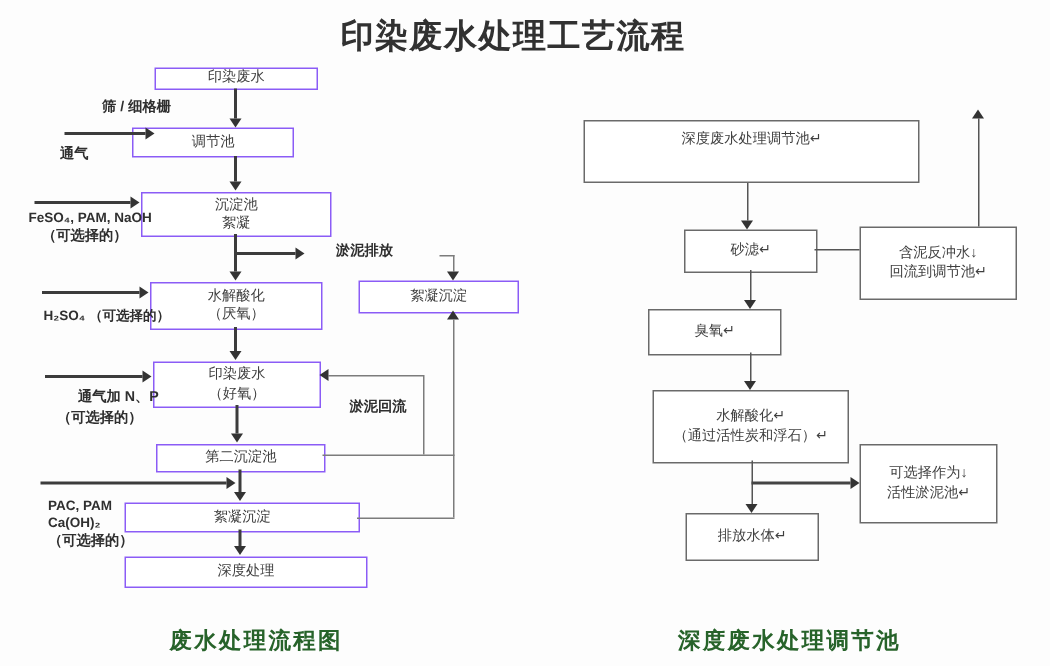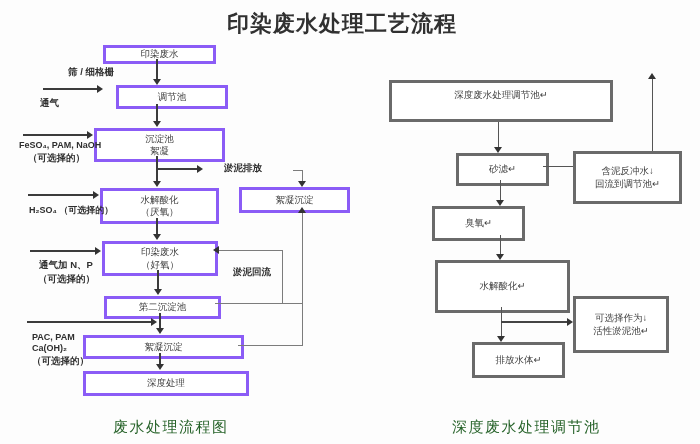--- a/index.html
+++ b/index.html
@@ -6,21 +6,21 @@
   #canvas{
     position:relative;width:700px;height:444px;background:#fdfdfd;
     font-family:"Liberation Sans",sans-serif;overflow:hidden;
     border-bottom:1px solid #e2e2e2;
   }
   .title{
     position:absolute;left:0;top:9px;width:684px;text-align:center;
     font-size:22px;font-weight:bold;color:#313131;letter-spacing:1px;
   }
   .box{
-    position:absolute;border:3px solid #8b5cf6;background:#ffffff;
+    position:absolute;border:1px solid #8b5cf6;background:#ffffff;
     display:flex;flex-direction:column;align-items:center;justify-content:center;
     text-align:center;color:#3f3f3f;font-size:9.5px;line-height:1.3;
   }
   .box span{display:block;white-space:nowrap;}
   .rbox{border-color:#6a6a6a;}
   .lbl{
     position:absolute;white-space:nowrap;font-size:9.5px;font-weight:bold;
     color:#2f2f2f;line-height:1.2;
   }
   .lbl.small{font-size:9px;}
@@ -30,37 +30,37 @@
   .hline.thin{height:1px;background:#7c7c7c;}
   .vline.thin{width:1px;background:#7c7c7c;}
   .hline.rline{height:1px;background:#555555;}
   .vline.rline{width:1px;background:#555555;}
   .arr{position:absolute;width:0;height:0;}
   .arr-d{border-left:4px solid transparent;border-right:4px solid transparent;border-top:6px solid #333333;}
   .arr-u{border-left:4px solid transparent;border-right:4px solid transparent;border-bottom:6px solid #333333;}
   .arr-r{border-top:4px solid transparent;border-bottom:4px solid transparent;border-left:6px solid #333333;}
   .arr-l{border-top:4px solid transparent;border-bottom:4px solid transparent;border-right:6px solid #333333;}
   .caption{
-    position:absolute;top:418px;font-size:15px;font-weight:normal;
+    position:absolute;top:418px;font-size:15px;font-weight:bold;
     color:#27632a;letter-spacing:1.5px;
   }
 </style>
 </head>
 <body>
 
 <div id="canvas">
 
   <div class="title">印染废水处理工艺流程</div>
 
   <div>
 
     <div class="box" style="left:103px;top:45px;width:107px;height:13px">
       <span>印染废水</span>
     </div>
-    <div class="box" style="left:116px;top:85px;width:106px;height:18px">
+    <div class="box" style="left:88px;top:85px;width:106px;height:18px">
       <span>调节池</span>
     </div>
     <div class="box" style="left:94px;top:128px;width:125px;height:28px">
       <span>沉淀池</span>
       <span>絮凝</span>
     </div>
     <div class="box" style="left:100px;top:188px;width:113px;height:30px">
       <span>水解酸化</span>
       <span>（厌氧）</span>
     </div>
@@ -119,21 +119,21 @@
     <div class="vline thin" style="left:282px;top:250px;height:53px"></div>
     <div class="hline thin" style="left:219px;top:250px;width:63px"></div>
     <div class="arr arr-l" style="left:213px;top:246px"></div>
     <div class="hline thin" style="left:238px;top:345px;width:65px"></div>
 
     <div class="lbl" style="left:68px;top:66px">筛 / 细格栅</div>
     <div class="lbl" style="left:40px;top:97px">通气</div>
     <div class="lbl small" style="left:19px;top:140px">FeSO₄, PAM, NaOH</div>
     <div class="lbl" style="left:28px;top:152px">（可选择的）</div>
     <div class="lbl small" style="left:29px;top:205px">H₂SO₄ （可选择的）</div>
-    <div class="lbl" style="left:39px;top:259px">通气加 N、P</div>
+    <div class="lbl" style="left:52px;top:259px">通气加 N、P</div>
     <div class="lbl" style="left:38px;top:273px">（可选择的）</div>
     <div class="lbl small" style="left:32px;top:332px">PAC, PAM</div>
     <div class="lbl small" style="left:32px;top:343px">Ca(OH)₂</div>
     <div class="lbl" style="left:32px;top:355px">（可选择的）</div>
     <div class="lbl" style="left:224px;top:162px">淤泥排放</div>
     <div class="lbl" style="left:233px;top:266px">淤泥回流</div>
 
     <div class="caption" style="left:113px">废水处理流程图</div>
   </div>
 
@@ -147,26 +147,27 @@
     </div>
     <div class="box rbox" style="left:573px;top:151px;width:103px;height:47px">
       <span>含泥反冲水↓</span>
       <span>回流到调节池↵</span>
     </div>
     <div class="box rbox" style="left:432px;top:206px;width:87px;height:29px">
       <span>臭氧↵</span>
     </div>
     <div class="box rbox" style="left:435px;top:260px;width:129px;height:47px">
       <span>水解酸化↵</span>
+      <span>（通过活性炭和浮石）↵</span>
     </div>
     <div class="box rbox" style="left:573px;top:296px;width:90px;height:51px">
       <span>可选择作为↓</span>
       <span>活性淤泥池↵</span>
     </div>
-    <div class="box rbox" style="left:472px;top:342px;width:87px;height:30px">
+    <div class="box rbox" style="left:457px;top:342px;width:87px;height:30px">
       <span>排放水体↵</span>
     </div>
 
     <div class="vline rline" style="left:498px;top:122px;height:25px"></div>
     <div class="arr arr-d" style="left:494px;top:147px"></div>
     <div class="vline rline" style="left:500px;top:180px;height:20px"></div>
     <div class="arr arr-d" style="left:496px;top:200px"></div>
     <div class="vline rline" style="left:500px;top:235px;height:19px"></div>
     <div class="arr arr-d" style="left:496px;top:254px"></div>
     <div class="vline rline" style="left:501px;top:307px;height:29px"></div>

